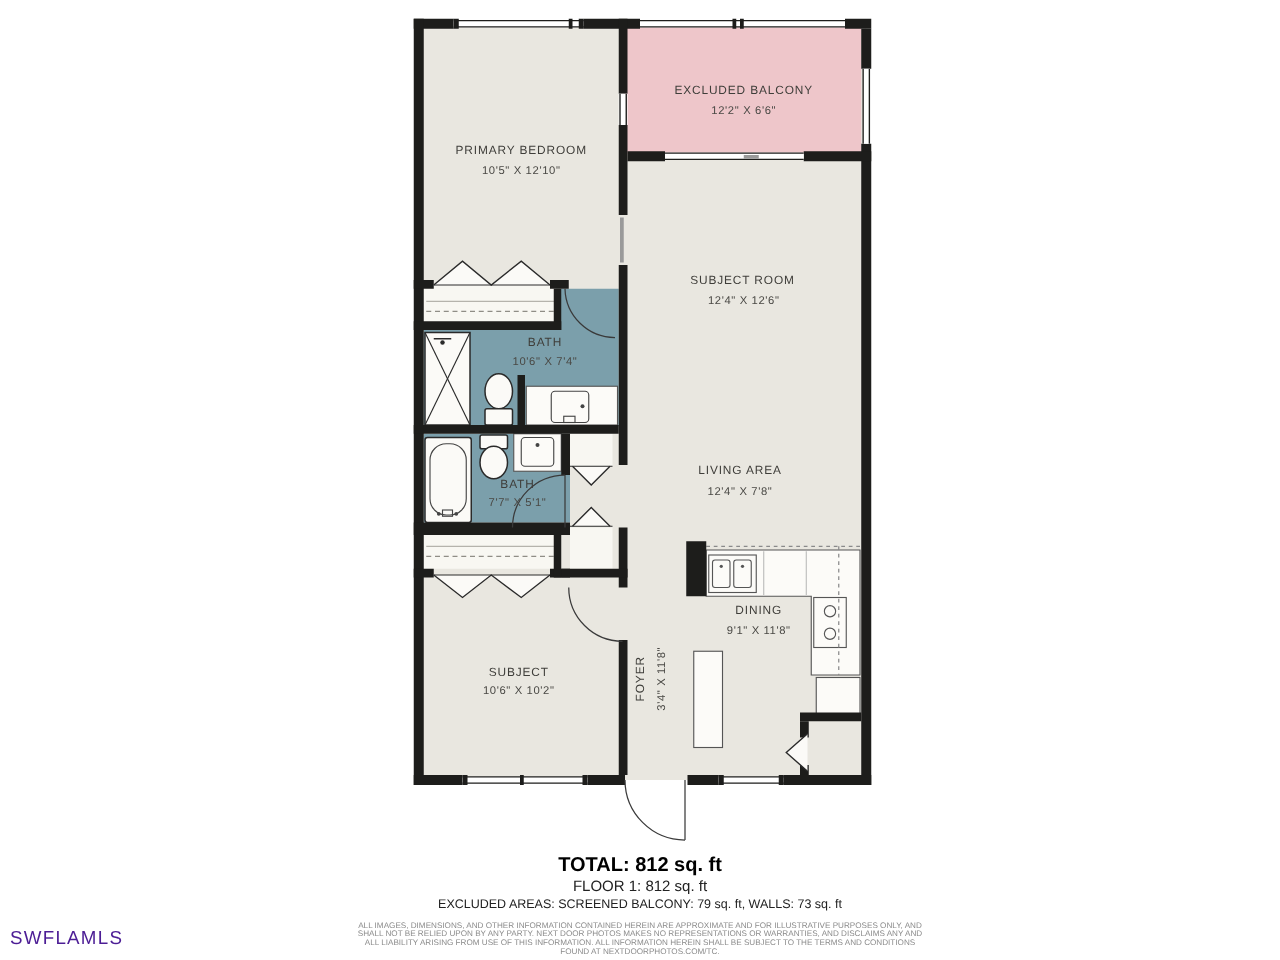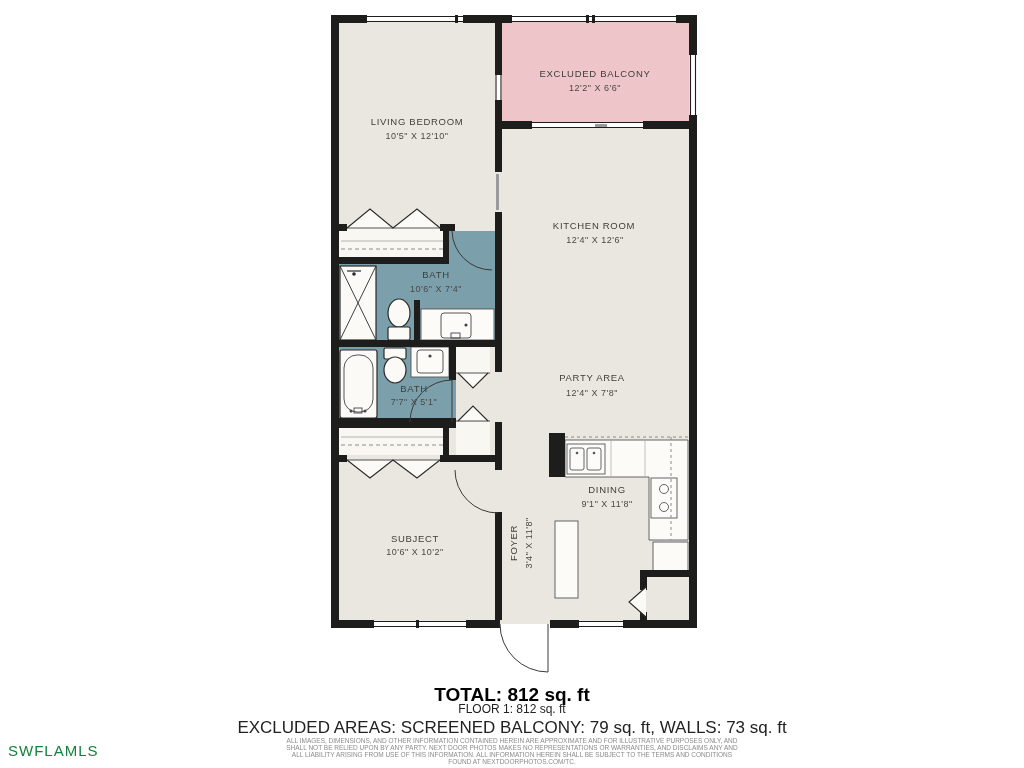--- a/index.html
+++ b/index.html
@@ -5,29 +5,29 @@
   html,body{margin:0;padding:0;background:#fff;}
   #stage{position:relative;width:1024px;height:768px;background:#fff;overflow:hidden;
          font-family:"Liberation Sans",sans-serif;}
   svg{position:absolute;left:0;top:0;}
   .lbl{position:absolute;transform:translate(-50%,-50%);white-space:nowrap;
        color:#3f3e3a;text-align:center;}
   .rname{font-size:9.5px;letter-spacing:.7px;font-weight:400;}
   .rdims{font-size:9px;letter-spacing:.5px;color:#4a4945;}
   .rot{transform:translate(-50%,-50%) rotate(-90deg);}
   .total{position:absolute;left:50%;top:684px;transform:translateX(-50%);
-         font-size:19px;font-weight:bold;white-space:nowrap;}
+         font-size:16px;font-weight:bold;white-space:nowrap;}
   .floorline{position:absolute;left:50%;top:702px;transform:translateX(-50%);
          font-size:12px;color:#222;white-space:nowrap;}
   .excluded{position:absolute;left:50%;top:718px;transform:translateX(-50%);
-         font-size:17px;color:#222;white-space:nowrap;}
+         font-size:10px;color:#222;white-space:nowrap;}
   .disclaimer{position:absolute;left:50%;top:737px;transform:translateX(-50%);
          width:452px;font-size:6.5px;line-height:1.1;color:#8b8b8b;text-align:center;}
   .watermark{position:absolute;left:8px;top:742px;font-size:15px;letter-spacing:1px;
-         color:#15803d;}
+         color:#4c1d95;}
   .wall{fill:var(--wall,#1d1d1b);}
   .winband{fill:#ffffff;}
   .winline{stroke:#1d1d1b;stroke-width:1.1;}
   .fix{fill:var(--fixture,#fbfaf7);stroke:#2a2a2a;stroke-width:1.2;}
   .fixthin{fill:#fcfbf8;stroke:#555;stroke-width:0.9;}
   .arc{fill:none;stroke:#3a3a3a;stroke-width:1;}
   .dash{stroke:#8f8d86;stroke-width:1;stroke-dasharray:4 3;fill:none;}
   .rod{stroke:#b5b3ac;stroke-width:1;fill:none;}
   .kdash{stroke:#8a8a8a;stroke-width:1;stroke-dasharray:3 3;fill:none;}
 </style>
@@ -193,36 +193,36 @@
     <path d="M347,460 L370,478 L393,460 L417,478 L440,460" fill="#fbfaf7" stroke="#2a2a2a" stroke-width="1.1"></path>
     <line x1="347" y1="460" x2="440" y2="460" stroke="#2a2a2a" stroke-width="0.8"></line>
     <path d="M458,373 L473,388 L488,373" fill="#fbfaf7" stroke="#2a2a2a" stroke-width="1.1"></path>
     <line x1="456" y1="373" x2="490" y2="373" stroke="#2a2a2a" stroke-width="0.8"></line>
     <path d="M458,421 L473,406 L488,421" fill="#fbfaf7" stroke="#2a2a2a" stroke-width="1.1"></path>
     <line x1="456" y1="421" x2="490" y2="421" stroke="#2a2a2a" stroke-width="0.8"></line>
     <path d="M646,587 L629,602 L646,617" fill="#fbfaf7" stroke="#2a2a2a" stroke-width="1.1"></path>
   </g>
 </svg>
 
-  <div class="lbl rname" style="left:417px;top:121px">LIVING BEDROOM</div>
+  <div class="lbl rname" style="left:417px;top:121px">PRIMARY BEDROOM</div>
   <div class="lbl rdims" style="left:417px;top:136px">10'5" X 12'10"</div>
 
   <div class="lbl rname" style="left:595px;top:73px">EXCLUDED BALCONY</div>
   <div class="lbl rdims" style="left:595px;top:88px">12'2" X 6'6"</div>
 
-  <div class="lbl rname" style="left:594px;top:225px">KITCHEN ROOM</div>
+  <div class="lbl rname" style="left:594px;top:225px">SUBJECT ROOM</div>
   <div class="lbl rdims" style="left:595px;top:240px">12'4" X 12'6"</div>
 
   <div class="lbl rname" style="left:436px;top:274px">BATH</div>
   <div class="lbl rdims" style="left:436px;top:289px">10'6" X 7'4"</div>
 
   <div class="lbl rname" style="left:414px;top:388px">BATH</div>
   <div class="lbl rdims" style="left:414px;top:402px">7'7" X 5'1"</div>
 
-  <div class="lbl rname" style="left:592px;top:377px">PARTY AREA</div>
+  <div class="lbl rname" style="left:592px;top:377px">LIVING AREA</div>
   <div class="lbl rdims" style="left:592px;top:393px">12'4" X 7'8"</div>
 
   <div class="lbl rname" style="left:607px;top:489px">DINING</div>
   <div class="lbl rdims" style="left:607px;top:504px">9'1" X 11'8"</div>
 
   <div class="lbl rname" style="left:415px;top:538px">SUBJECT</div>
   <div class="lbl rdims" style="left:415px;top:552px">10'6" X 10'2"</div>
 
   <div class="lbl rname rot" style="left:513px;top:543px">FOYER</div>
   <div class="lbl rdims rot" style="left:529px;top:543px">3'4" X 11'8"</div>

